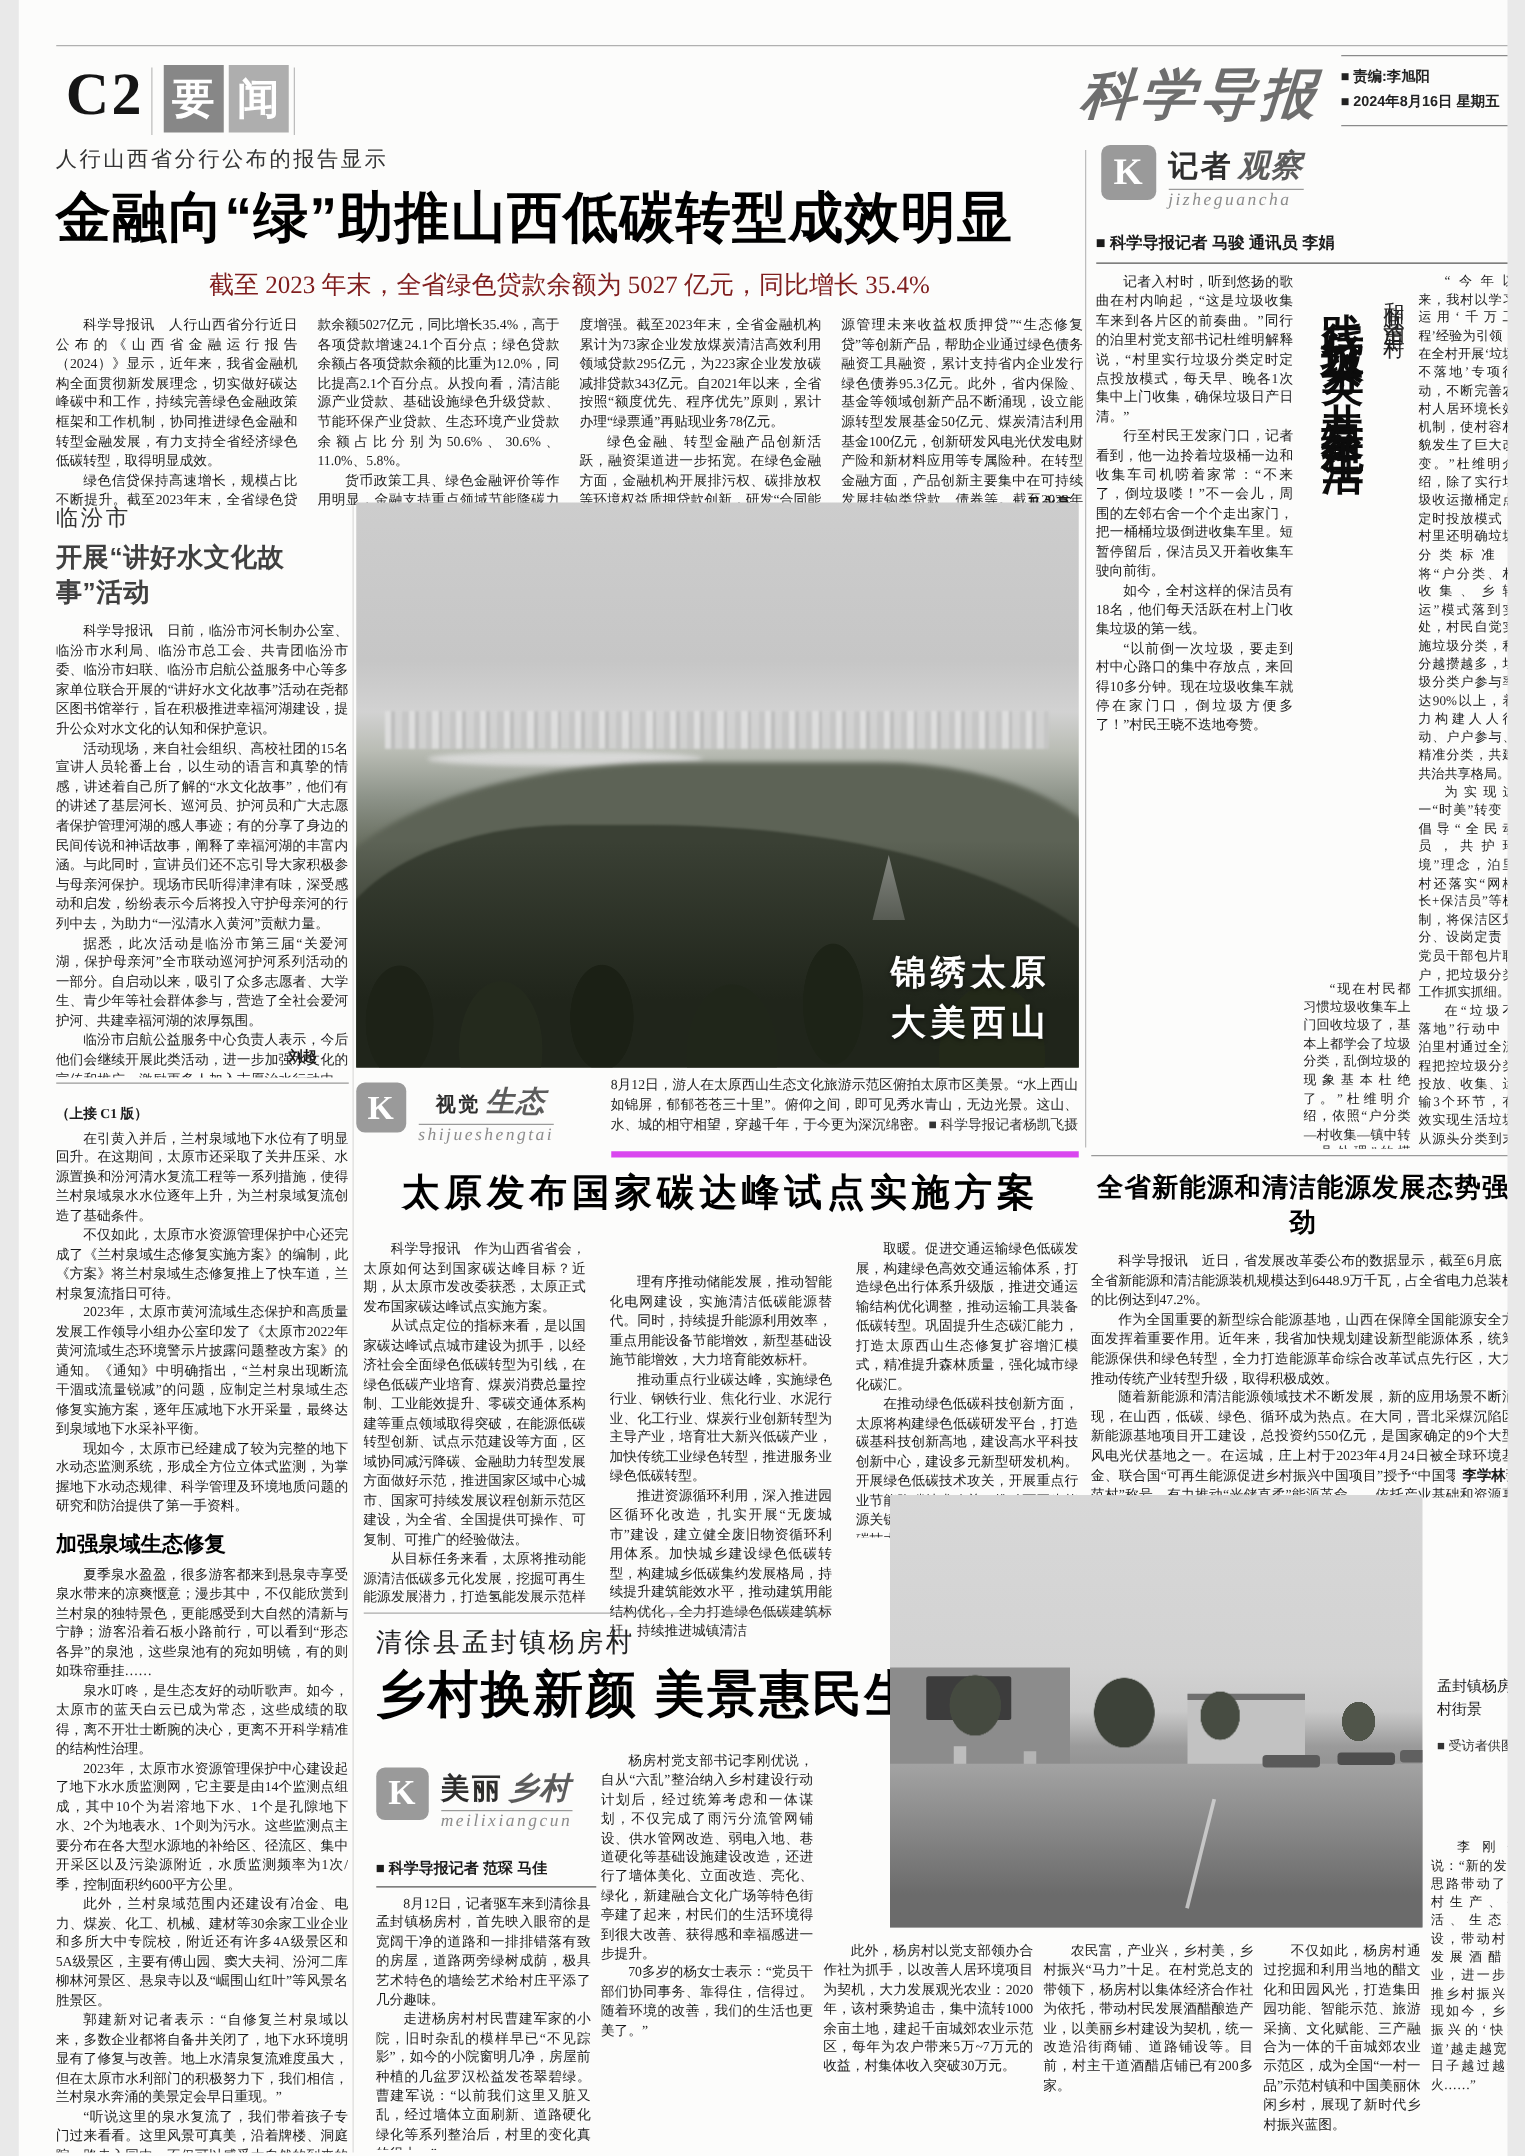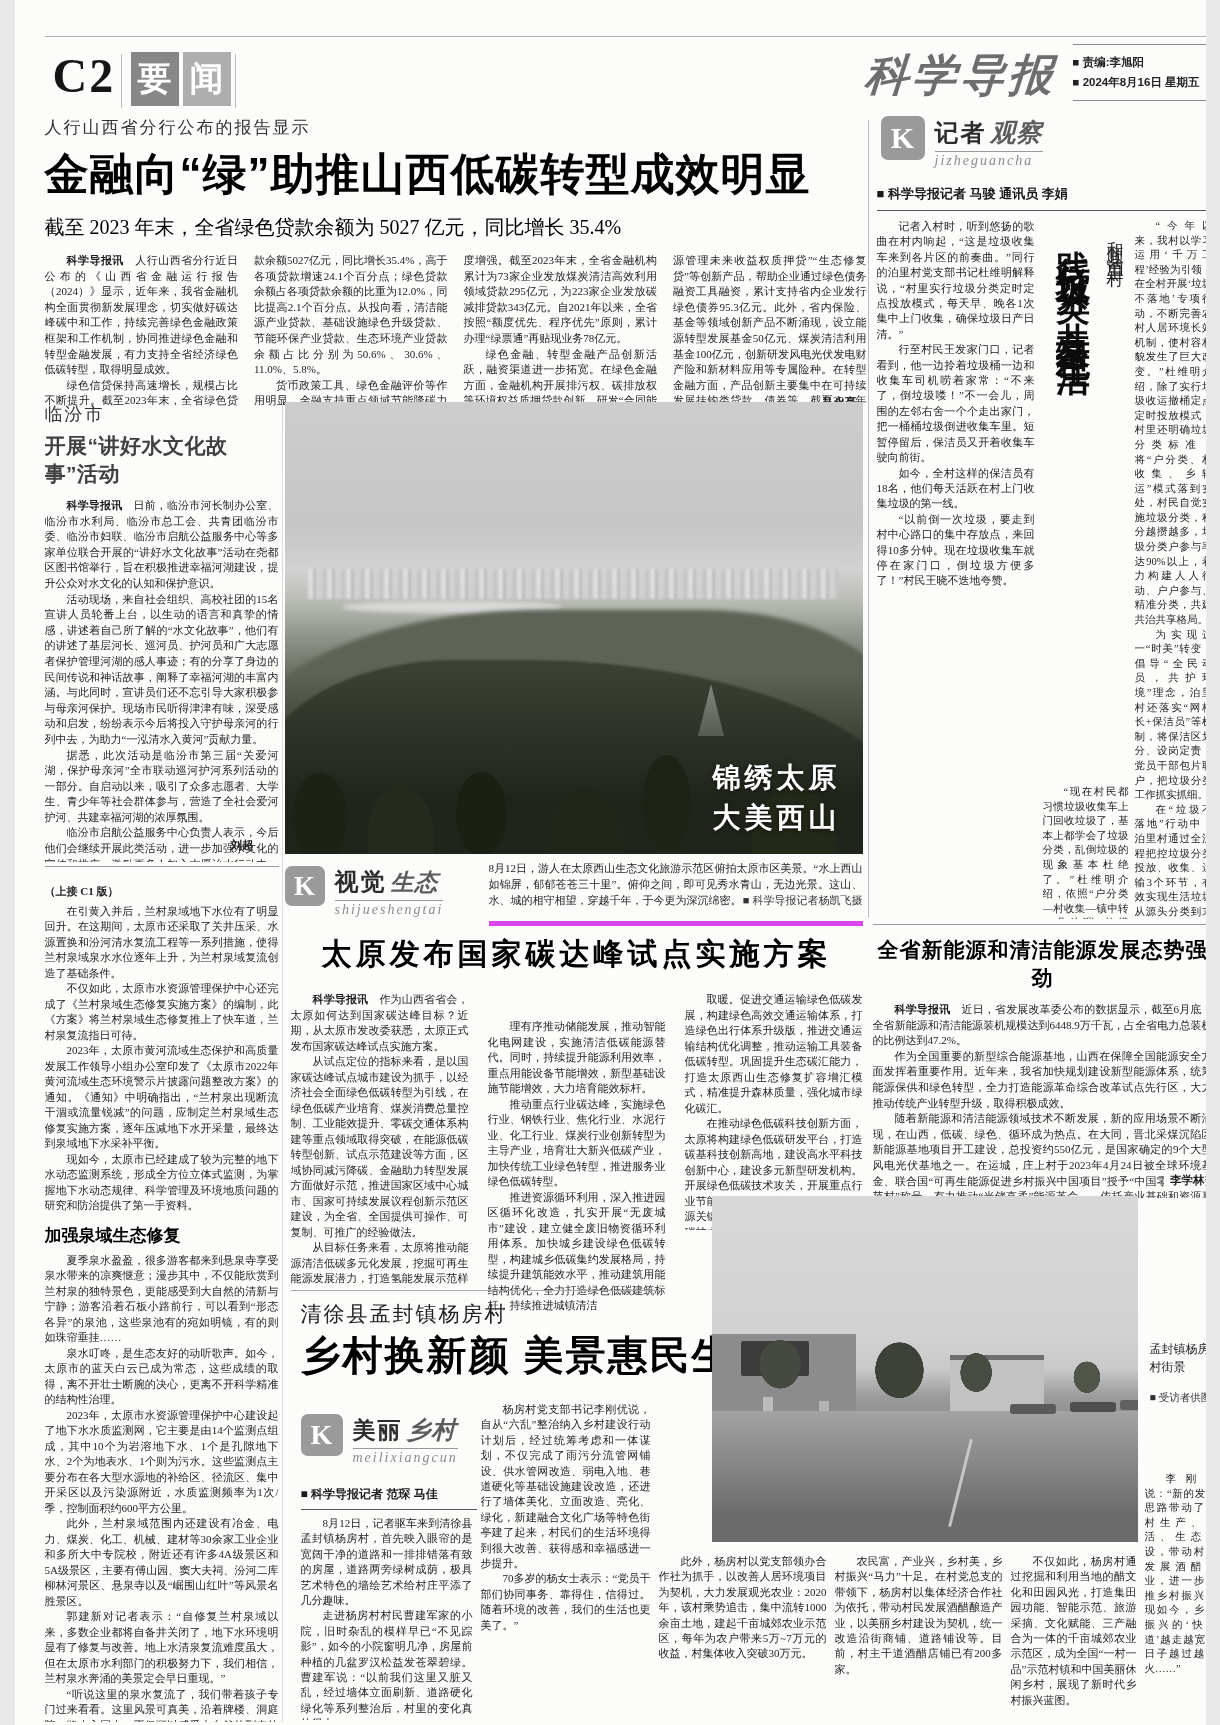--- a/index.html
+++ b/index.html
@@ -12,26 +12,26 @@
   .pagecode{position:absolute;left:38px;top:48px;font:bold 48px "Liberation Serif",serif;color:#151515;letter-spacing:2px;}
   .ywbox{position:absolute;top:52px;width:48px;height:54px;display:flex;align-items:center;justify-content:center;
          color:#fff;font:bold 34px "Liberation Sans",sans-serif;}
   .masthead{position:absolute;left:828px;top:46px;width:235px;text-align:center;
             font:bold italic 44px "Liberation Serif",serif;color:#6e6e6e;letter-spacing:4px;transform:skewX(-4deg);}
   .edbox{position:absolute;left:1058px;top:44px;width:136px;border-top:1px solid #8a8a8a;border-bottom:1px solid #8a8a8a;
          padding:7px 0 8px 0;font:bold 11.5px "Liberation Sans",sans-serif;color:#222;line-height:20px;}
   
   .kicker{font:17px "Liberation Sans",sans-serif;color:#333;letter-spacing:2px;}
   .para{margin:0;text-indent:2em;text-align:justify;}
-  .lead-label{font-weight:bold;font-family:"Liberation Sans",sans-serif;margin-top:28px;}
+  .lead-label{font-weight:normal;font-family:"Liberation Sans",sans-serif;margin-top:28px;}
   .byline-abs{position:absolute;font-weight:bold;}
   
   .fin{left:30px;top:116px;width:822px;height:294px;}
   .fin-head{font:900 44px "Liberation Sans",sans-serif;color:#000;letter-spacing:1px;margin-top:6px;white-space:nowrap;}
-  .fin-sub{font:20px "Liberation Serif",serif;color:#000000;margin-top:10px;}
+  .fin-sub{font:20px "Liberation Serif",serif;color:#7f1d1d;margin-top:10px;text-align:center;}
   .fin-body{position:relative;margin-top:12px;height:166px;column-count:4;column-gap:16px;
             font-size:11px;line-height:15.6px;overflow:hidden;}
   
   .obs{left:862px;top:116px;width:336px;height:806px;}
   .klogo{display:inline-flex;align-items:center;justify-content:center;background:#9a9a9a;color:#fff;
          border-radius:7px;font-family:"Liberation Serif",serif;font-weight:bold;}
   .logo-row{display:flex;align-items:flex-start;gap:10px;}
   .logo-texts{border-bottom:0;}
   .logo-main{font:bold 24px "Liberation Sans",sans-serif;color:#2d2d2d;letter-spacing:2px;}
   .logo-script{font:bold italic 25px "Liberation Serif",serif;color:#5c5c5c;letter-spacing:1px;}
@@ -194,21 +194,21 @@
     <div class="photo-overlay">
       <div>锦绣太原</div>
       <div>大美西山</div>
     </div>
   </div>
 
   <div class="abs caprow">
     <div class="cap-logo">
       <div class="klogo" style="width:40px;height:40px;font-size:27px;">K</div>
       <div>
-        <span class="logo-main" style="font-size:24px;">视觉</span>
+        <span class="logo-main" style="font-size:16px;margin-left:14px;">视觉</span>
         <span class="logo-script" style="font-size:23px;">生态</span>
         <div class="logo-sub">shijueshengtai</div>
       </div>
     </div>
     <div class="cap-text">
       <span>8月12日，游人在太原西山生态文化旅游示范区俯拍太原市区美景。“水上西山如锦屏，郁郁苍苍三十里”。俯仰之间，即可见秀水青山，无边光景。这山、水、城的相守相望，穿越千年，于今更为深沉绵密。</span>
       <span class="cap-credit">■ 科学导报记者杨凯飞摄</span>
     </div>
   </div>
 

